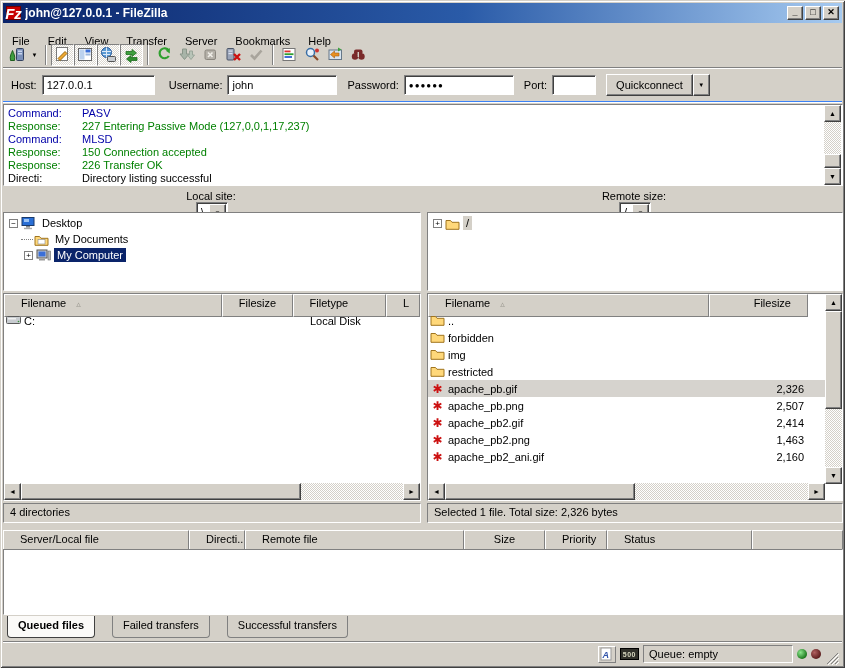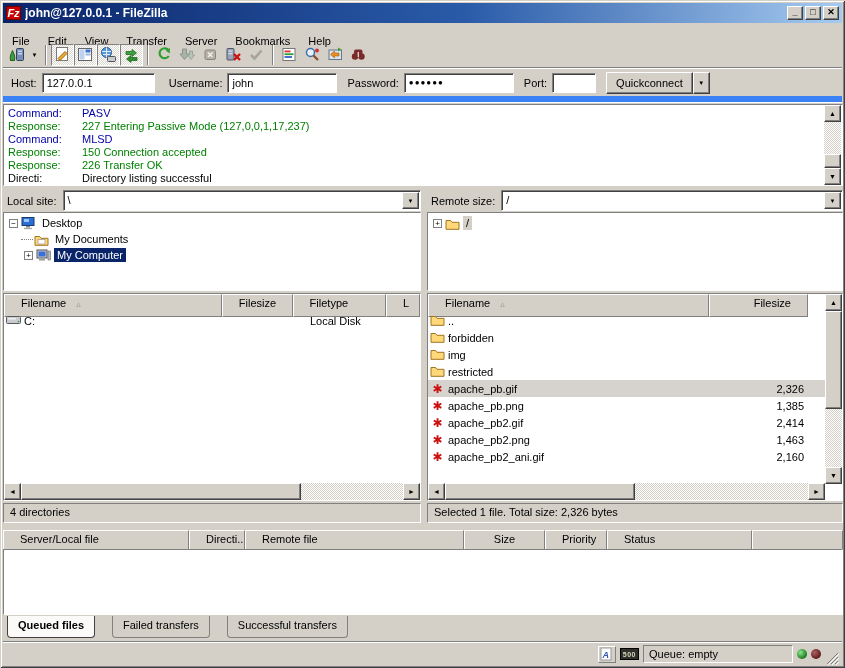--- a/index.html
+++ b/index.html
@@ -11,21 +11,21 @@
                 inset 2px 2px 0 #FFFFFF, inset -2px -2px 0 #808080;
     overflow:hidden; user-select:none;
   }
   .abs { position:absolute; }
 
   
   .titlebar { left:3px; top:3px; width:839px; height:20px;
     background:linear-gradient(90deg,#0A246A 0%,#2A5BA8 55%,#A6CAF0 100%);
     display:flex; align-items:center; padding:0 3px; }
   .app-icon { width:15px; height:14px; background:#C80000; border:1px solid #700000;
-    color:#fff; font-weight:bold; font-size:11px; font-style:italic;
+    color:#fff; font-weight:bold; font-size:15px; font-style:italic;
     display:flex; align-items:center; justify-content:center; margin-right:4px; }
   .title-text { color:#fff; font-weight:bold; font-size:12px; flex:1;
     white-space:nowrap; overflow:hidden; }
   .winbtn { width:16px; height:14px; margin-left:2px; background:#D4D0C8;
     border:1px solid; border-color:#FFFFFF #404040 #404040 #FFFFFF;
     box-shadow:inset -1px -1px 0 #808080;
     font-size:9px; font-weight:bold; line-height:11px; text-align:center; }
 
   .menubar { left:3px; top:23px; width:839px; height:20px; display:flex; align-items:flex-start;margin-top:9px; }
   .menu-item { padding:3px 9px; }
@@ -35,21 +35,21 @@
   .tbtn { width:23px; height:22px; display:flex; align-items:center; justify-content:center;
     border:1px solid transparent; }
   .tbtn.pressed { border-color:#808080 #FFFFFF #FFFFFF #808080;
     background-image:conic-gradient(#FFFFFF 25%, #DCD8D0 0 50%, #FFFFFF 0 75%, #DCD8D0 0);
     background-size:2px 2px; }
   .tbtn-dd { width:13px; height:22px; display:flex; align-items:center; justify-content:center;
     font-size:6px; }
   .tsep { width:0; height:20px; border-left:1px solid #808080; border-right:1px solid #FFFFFF; margin:0 4px; }
 
   .quickbar { left:3px; top:69px; width:839px; height:33px; display:flex; align-items:center;
-    padding-left:8px; border-bottom:6px solid #3b82f6; box-shadow:0 1px 0 #FFFFFF; }
+    padding-left:8px; border-bottom:1px solid #3b82f6; box-shadow:0 1px 0 #FFFFFF; }
   .qlabel { margin-right:5px; }
   .tfield { height:20px; background:#fff; border:1px solid; border-color:#808080 #FFFFFF #FFFFFF #808080;
     box-shadow:inset 1px 1px 0 #404040; padding:2px 4px; font-family:"Liberation Sans",sans-serif;
     font-size:11px; outline:none; }
   .btn3d { height:22px; background:#D4D0C8; border:1px solid; border-color:#FFFFFF #404040 #404040 #FFFFFF;
     box-shadow:inset -1px -1px 0 #808080, inset 1px 1px 0 #D4D0C8;
     font-size:11px; padding:0 9px; font-family:"Liberation Sans",sans-serif; }
   .dd-btn { width:17px; height:22px; background:#D4D0C8; border:1px solid;
     border-color:#FFFFFF #404040 #404040 #FFFFFF; box-shadow:inset -1px -1px 0 #808080;
     display:flex; align-items:center; justify-content:center; font-size:6px; }
@@ -66,21 +66,21 @@
   .sb-btn { width:17px; height:17px; flex:0 0 17px; background:#D4D0C8; border:1px solid;
     border-color:#FFFFFF #404040 #404040 #FFFFFF; box-shadow:inset -1px -1px 0 #808080;
     display:flex; align-items:center; justify-content:center; font-size:7px; color:#000; }
   .sb-track { background-image:conic-gradient(#FFFFFF 25%, #D4D0C8 0 50%, #FFFFFF 0 75%, #D4D0C8 0);
     background-size:2px 2px; }
   .sb-thumb { background:#D4D0C8; border:1px solid; border-color:#FFFFFF #404040 #404040 #FFFFFF;
     box-shadow:inset -1px -1px 0 #808080; }
   .hsb { position:absolute; height:17px; display:flex; }
 
   
-  .site-row { top:190px; height:21px; display:flex; align-items:center; }
+  .site-row { top:190px; height:21px; display:flex; align-items:center;flex-direction:column; }
   .combo { flex:1; height:21px; display:flex; background:#fff; border:1px solid;
     border-color:#808080 #FFFFFF #FFFFFF #808080; box-shadow:inset 1px 1px 0 #404040; }
   .combo-val { flex:1; padding:2px 4px; line-height:15px; }
   .combo-btn { width:17px; height:17px; margin:1px; background:#D4D0C8; border:1px solid;
     border-color:#FFFFFF #404040 #404040 #FFFFFF; box-shadow:inset -1px -1px 0 #808080;
     display:flex; align-items:center; justify-content:center; font-size:6px; }
   .tree { top:212px; height:79px; background:#fff; border:1px solid;
     border-color:#808080 #FFFFFF #FFFFFF #808080; padding:2px; overflow:hidden; }
   .trow { display:flex; align-items:center; height:16px; white-space:nowrap; }
   .expander { width:9px; height:9px; flex:0 0 9px; background:#fff; border:1px solid #808080;
@@ -428,21 +428,21 @@
           <span class="splat">✱</span>
           <span>apache_pb.gif</span>
         </span>
       <span class="fcell size" style="width:99px">2,326</span>
     </div>
     <div class="lrow">
       <span class="fcell name" style="width:281px">
           <span class="splat">✱</span>
           <span>apache_pb.png</span>
         </span>
-      <span class="fcell size" style="width:99px">1,385</span>
+      <span class="fcell size" style="width:99px">2,507</span>
     </div>
     <div class="lrow">
       <span class="fcell name" style="width:281px">
           <span class="splat">✱</span>
           <span>apache_pb2.gif</span>
         </span>
       <span class="fcell size" style="width:99px">2,414</span>
     </div>
     <div class="lrow">
       <span class="fcell name" style="width:281px">

